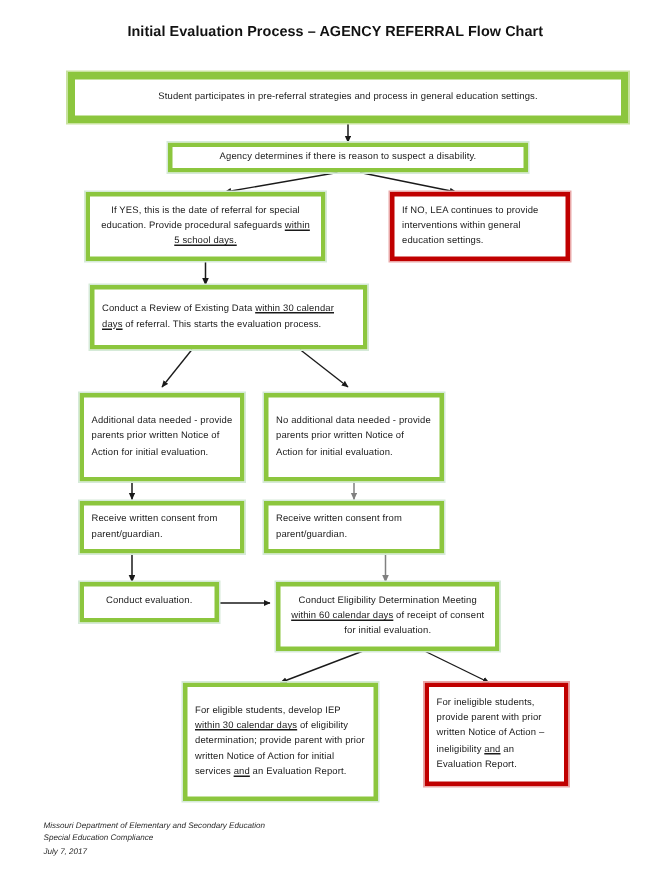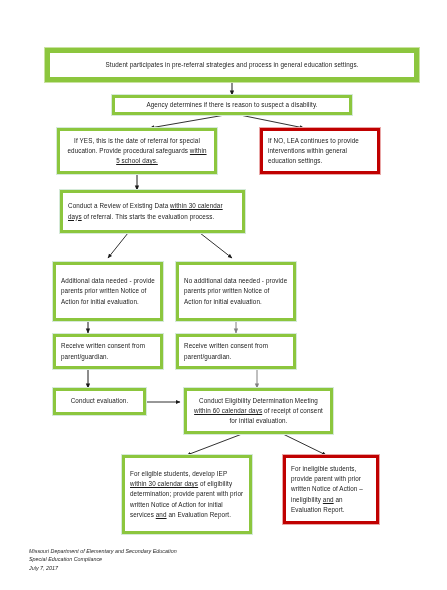--- a/index.html
+++ b/index.html
@@ -90,20 +90,21 @@
     line-height: 8.4px;
     color: #2a2a2a;
   }
   #footer div { white-space: nowrap; }
 </style>
 </head>
 <body>
 
 <div id="page">
 
+  <div id="title">Initial Evaluation Process – AGENCY REFERRAL Flow Chart</div>
 
   <svg id="svg-arrows" viewBox="0 0 447 590" xmlns="http://www.w3.org/2000/svg">
     <defs>
       <marker id="ah" markerWidth="6" markerHeight="6" refX="4.6" refY="2.2" orient="auto" markerUnits="strokeWidth">
         <path d="M0,0 L5,2.2 L0,4.4 z" fill="#1a1a1a"></path>
       </marker>
       <marker id="ahg" markerWidth="6" markerHeight="6" refX="4.6" refY="2.2" orient="auto" markerUnits="strokeWidth">
         <path d="M0,0 L5,2.2 L0,4.4 z" fill="#808080"></path>
       </marker>
     </defs>

